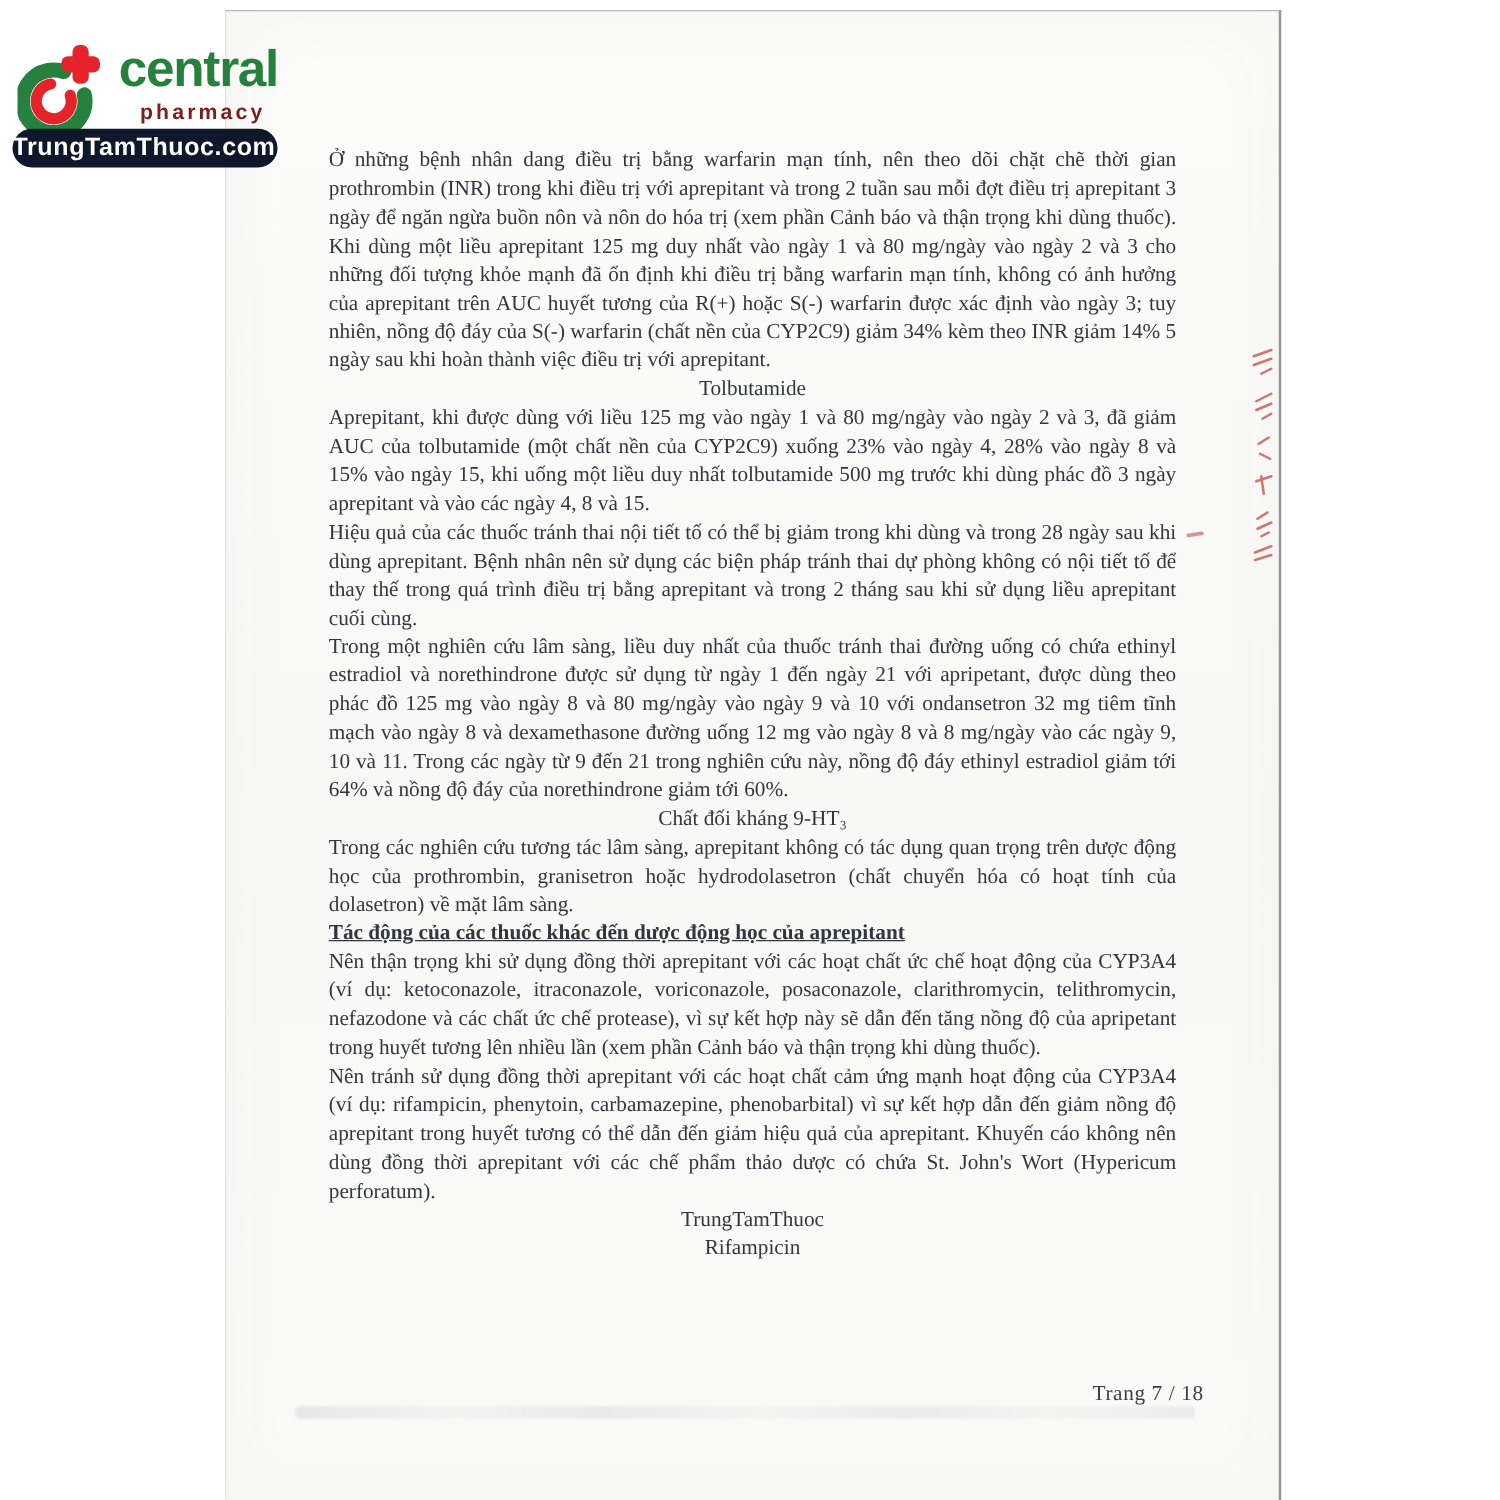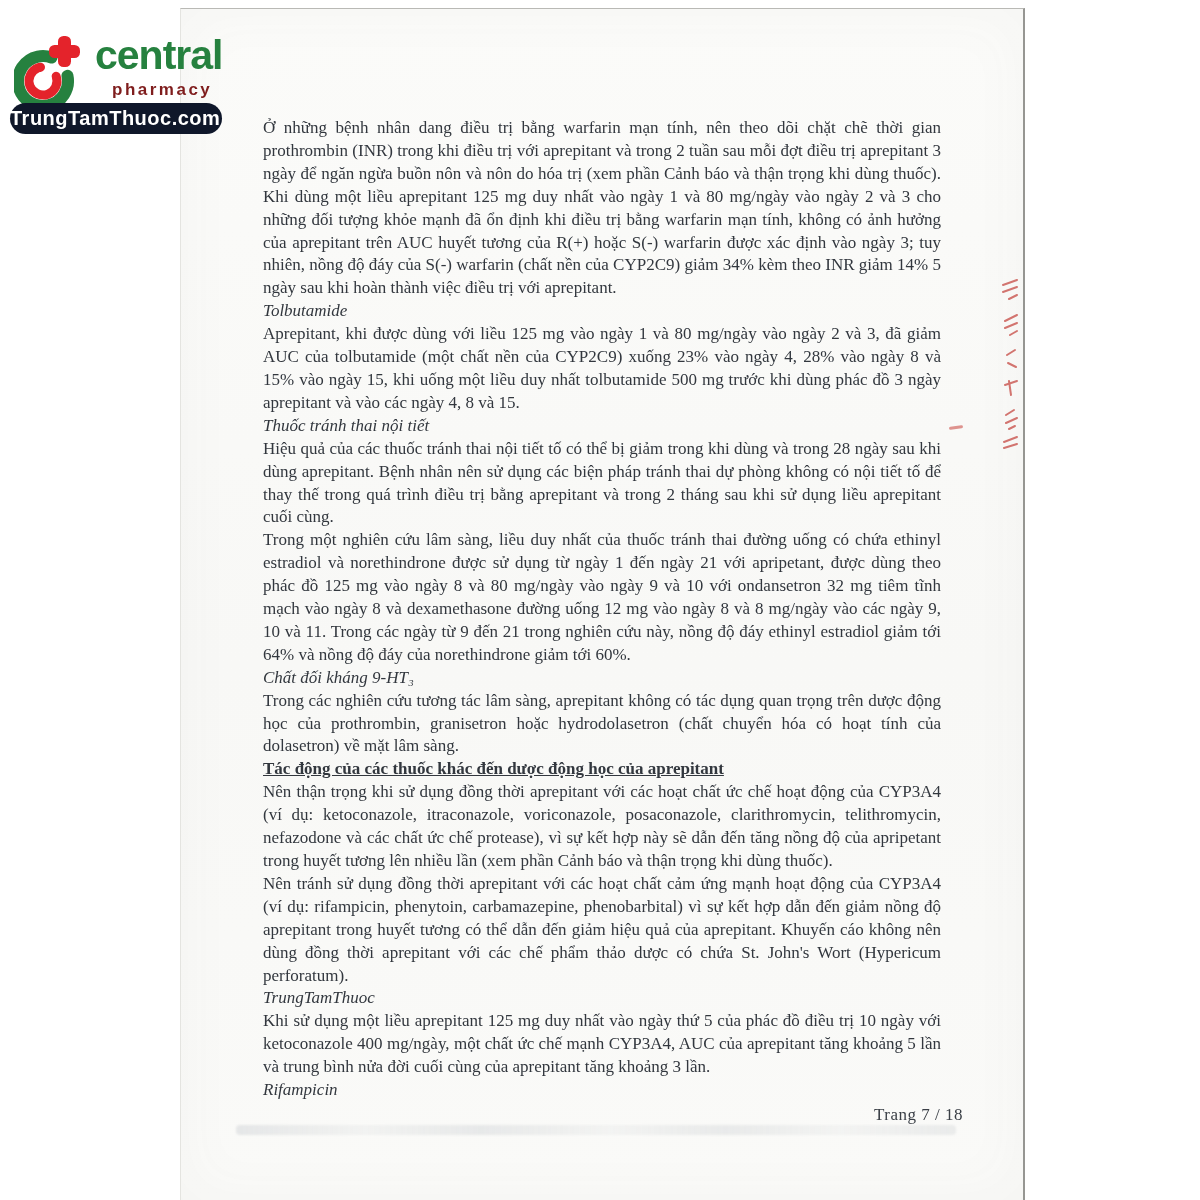--- a/index.html
+++ b/index.html
@@ -20,21 +20,21 @@
   }
 
   
   .text-col{
     position:absolute;left:82px;top:84px;width:678px;
     font-size:17px;line-height:22.9px;color:#32373e;
     text-align:justify;
     margin-top:24px;
   }
   .text-col p{margin:0;padding:0;}
-  .h-italic{font-style:italic;text-align:left;}
+  .h-italic{text-align:center;}
   .h-underline{text-decoration:underline;text-align:left;font-weight:bold;}
 
   
   .page-footer{
     position:absolute;left:0;right:60px;top:1096px;text-align:right;
     font-size:17px;color:#3a3f46;letter-spacing:0.5px;
   }
 
   
   .margin-marks{position:absolute;left:816px;top:268px;opacity:0.8;}
@@ -75,30 +75,28 @@
 </style>
 </head>
 <body>
 
 <div class="scan-page">
 
   <div class="text-col">
     <p>Ở những bệnh nhân dang điều trị bằng warfarin mạn tính, nên theo dõi chặt chẽ thời gian prothrombin (INR) trong khi điều trị với aprepitant và trong 2 tuần sau mỗi đợt điều trị aprepitant 3 ngày để ngăn ngừa buồn nôn và nôn do hóa trị (xem phần Cảnh báo và thận trọng khi dùng thuốc). Khi dùng một liều aprepitant 125 mg duy nhất vào ngày 1 và 80 mg/ngày vào ngày 2 và 3 cho những đối tượng khỏe mạnh đã ổn định khi điều trị bằng warfarin mạn tính, không có ảnh hưởng của aprepitant trên AUC huyết tương của R(+) hoặc S(-) warfarin được xác định vào ngày 3; tuy nhiên, nồng độ đáy của S(-) warfarin (chất nền của CYP2C9) giảm 34% kèm theo INR giảm 14% 5 ngày sau khi hoàn thành việc điều trị với aprepitant.</p>
     <p class="h-italic">Tolbutamide</p>
     <p>Aprepitant, khi được dùng với liều 125 mg vào ngày 1 và 80 mg/ngày vào ngày 2 và 3, đã giảm AUC của tolbutamide (một chất nền của CYP2C9) xuống 23% vào ngày 4, 28% vào ngày 8 và 15% vào ngày 15, khi uống một liều duy nhất tolbutamide 500 mg trước khi dùng phác đồ 3 ngày aprepitant và vào các ngày 4, 8 và 15.</p>
-    <p class="h-italic">Thuốc tránh thai nội tiết</p>
     <p>Hiệu quả của các thuốc tránh thai nội tiết tố có thể bị giảm trong khi dùng và trong 28 ngày sau khi dùng aprepitant. Bệnh nhân nên sử dụng các biện pháp tránh thai dự phòng không có nội tiết tố để thay thế trong quá trình điều trị bằng aprepitant và trong 2 tháng sau khi sử dụng liều aprepitant cuối cùng.</p>
     <p>Trong một nghiên cứu lâm sàng, liều duy nhất của thuốc tránh thai đường uống có chứa ethinyl estradiol và norethindrone được sử dụng từ ngày 1 đến ngày 21 với apripetant, được dùng theo phác đồ 125 mg vào ngày 8 và 80 mg/ngày vào ngày 9 và 10 với ondansetron 32 mg tiêm tĩnh mạch vào ngày 8 và dexamethasone đường uống 12 mg vào ngày 8 và 8 mg/ngày vào các ngày 9, 10 và 11. Trong các ngày từ 9 đến 21 trong nghiên cứu này, nồng độ đáy ethinyl estradiol giảm tới 64% và nồng độ đáy của norethindrone giảm tới 60%.</p>
     <p class="h-italic">Chất đối kháng 9-HT₃</p>
     <p>Trong các nghiên cứu tương tác lâm sàng, aprepitant không có tác dụng quan trọng trên dược động học của prothrombin, granisetron hoặc hydrodolasetron (chất chuyển hóa có hoạt tính của dolasetron) về mặt lâm sàng.</p>
     <p class="h-underline">Tác động của các thuốc khác đến dược động học của aprepitant</p>
     <p>Nên thận trọng khi sử dụng đồng thời aprepitant với các hoạt chất ức chế hoạt động của CYP3A4 (ví dụ: ketoconazole, itraconazole, voriconazole, posaconazole, clarithromycin, telithromycin, nefazodone và các chất ức chế protease), vì sự kết hợp này sẽ dẫn đến tăng nồng độ của apripetant trong huyết tương lên nhiều lần (xem phần Cảnh báo và thận trọng khi dùng thuốc).</p>
     <p>Nên tránh sử dụng đồng thời aprepitant với các hoạt chất cảm ứng mạnh hoạt động của CYP3A4 (ví dụ: rifampicin, phenytoin, carbamazepine, phenobarbital) vì sự kết hợp dẫn đến giảm nồng độ aprepitant trong huyết tương có thể dẫn đến giảm hiệu quả của aprepitant. Khuyến cáo không nên dùng đồng thời aprepitant với các chế phẩm thảo dược có chứa St. John's Wort (Hypericum perforatum).</p>
     <p class="h-italic">TrungTamThuoc</p>
-    <p>Khi sử dụng một liều aprepitant 125 mg duy nhất vào ngày thứ 5 của phác đồ điều trị 10 ngày với ketoconazole 400 mg/ngày, một chất ức chế mạnh CYP3A4, AUC của aprepitant tăng khoảng 5 lần và trung bình nửa đời cuối cùng của aprepitant tăng khoảng 3 lần.</p>
     <p class="h-italic">Rifampicin</p>
   </div>
 
   <div class="page-footer">Trang 7 / 18</div>
 
   <svg class="margin-marks" width="26" height="175" viewBox="0 0 26 175" fill="none">
     <g stroke="#c9544e" stroke-width="2" stroke-linecap="round">
       <path d="M6 8 L20 3"></path>
         <path d="M6 15 L20 10"></path>
         <path d="M12 22 L20 18"></path>

